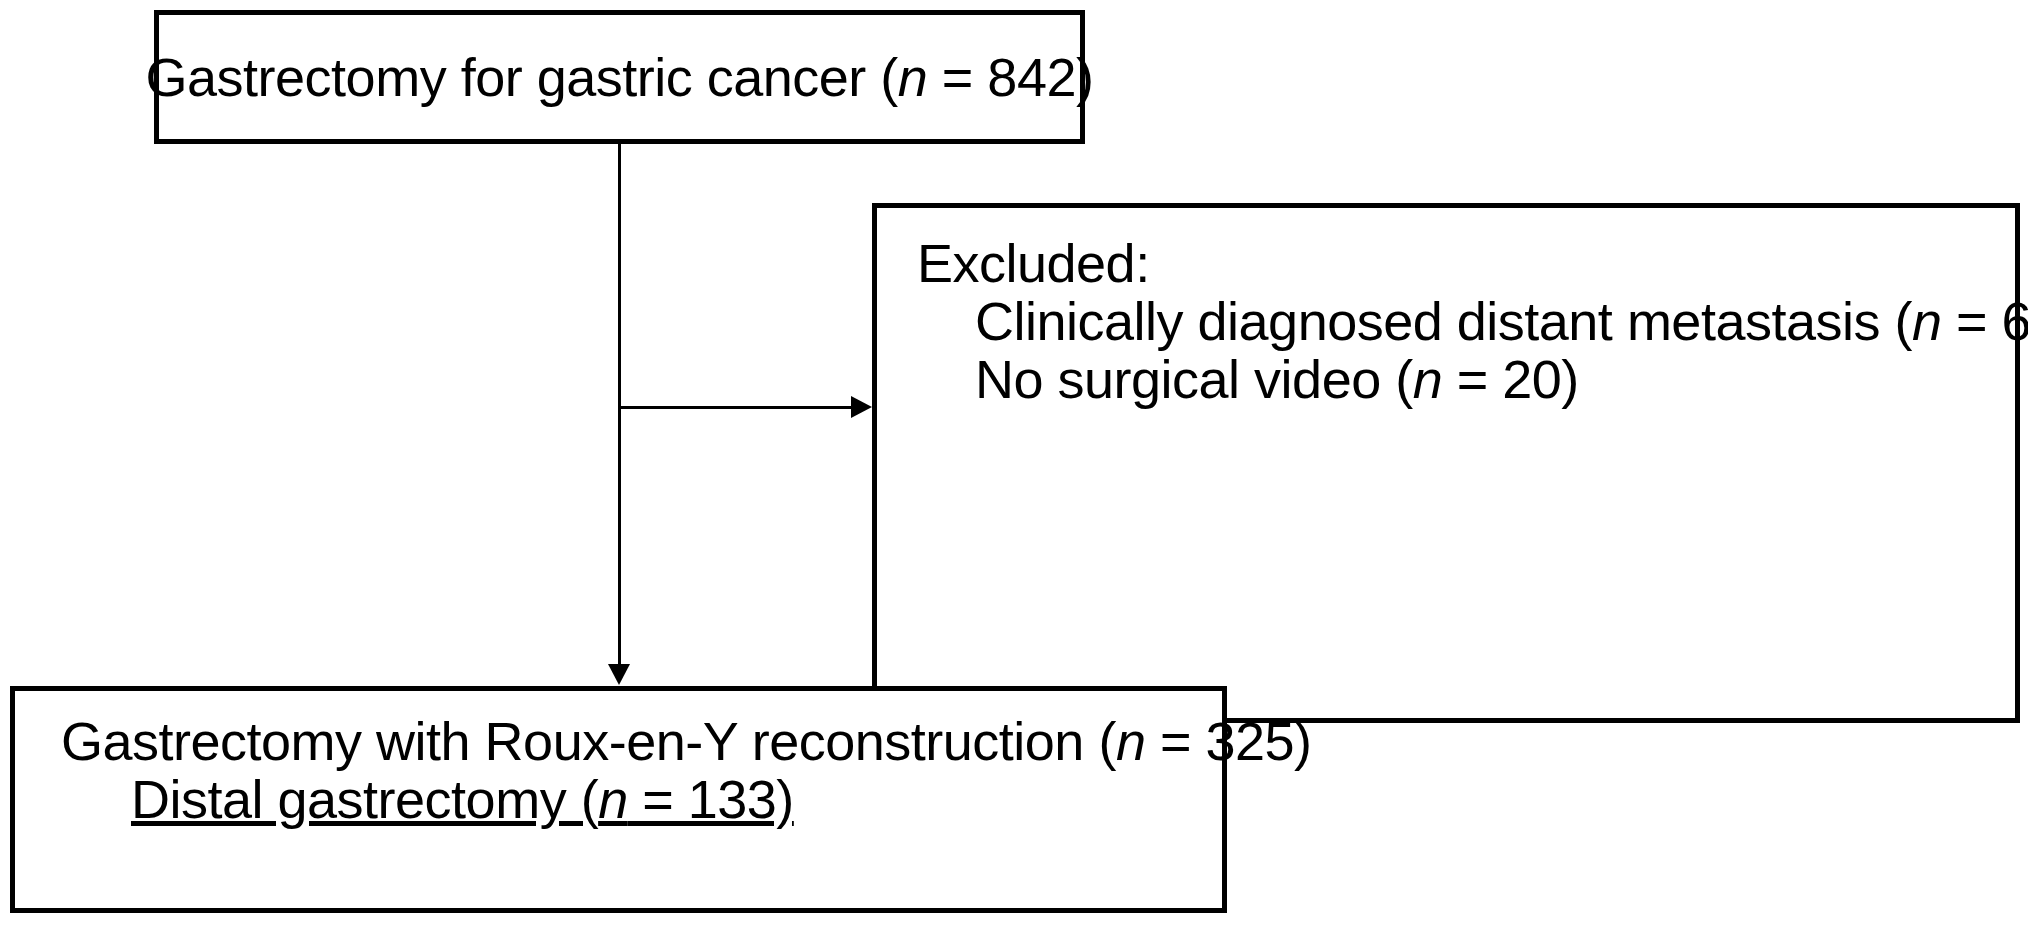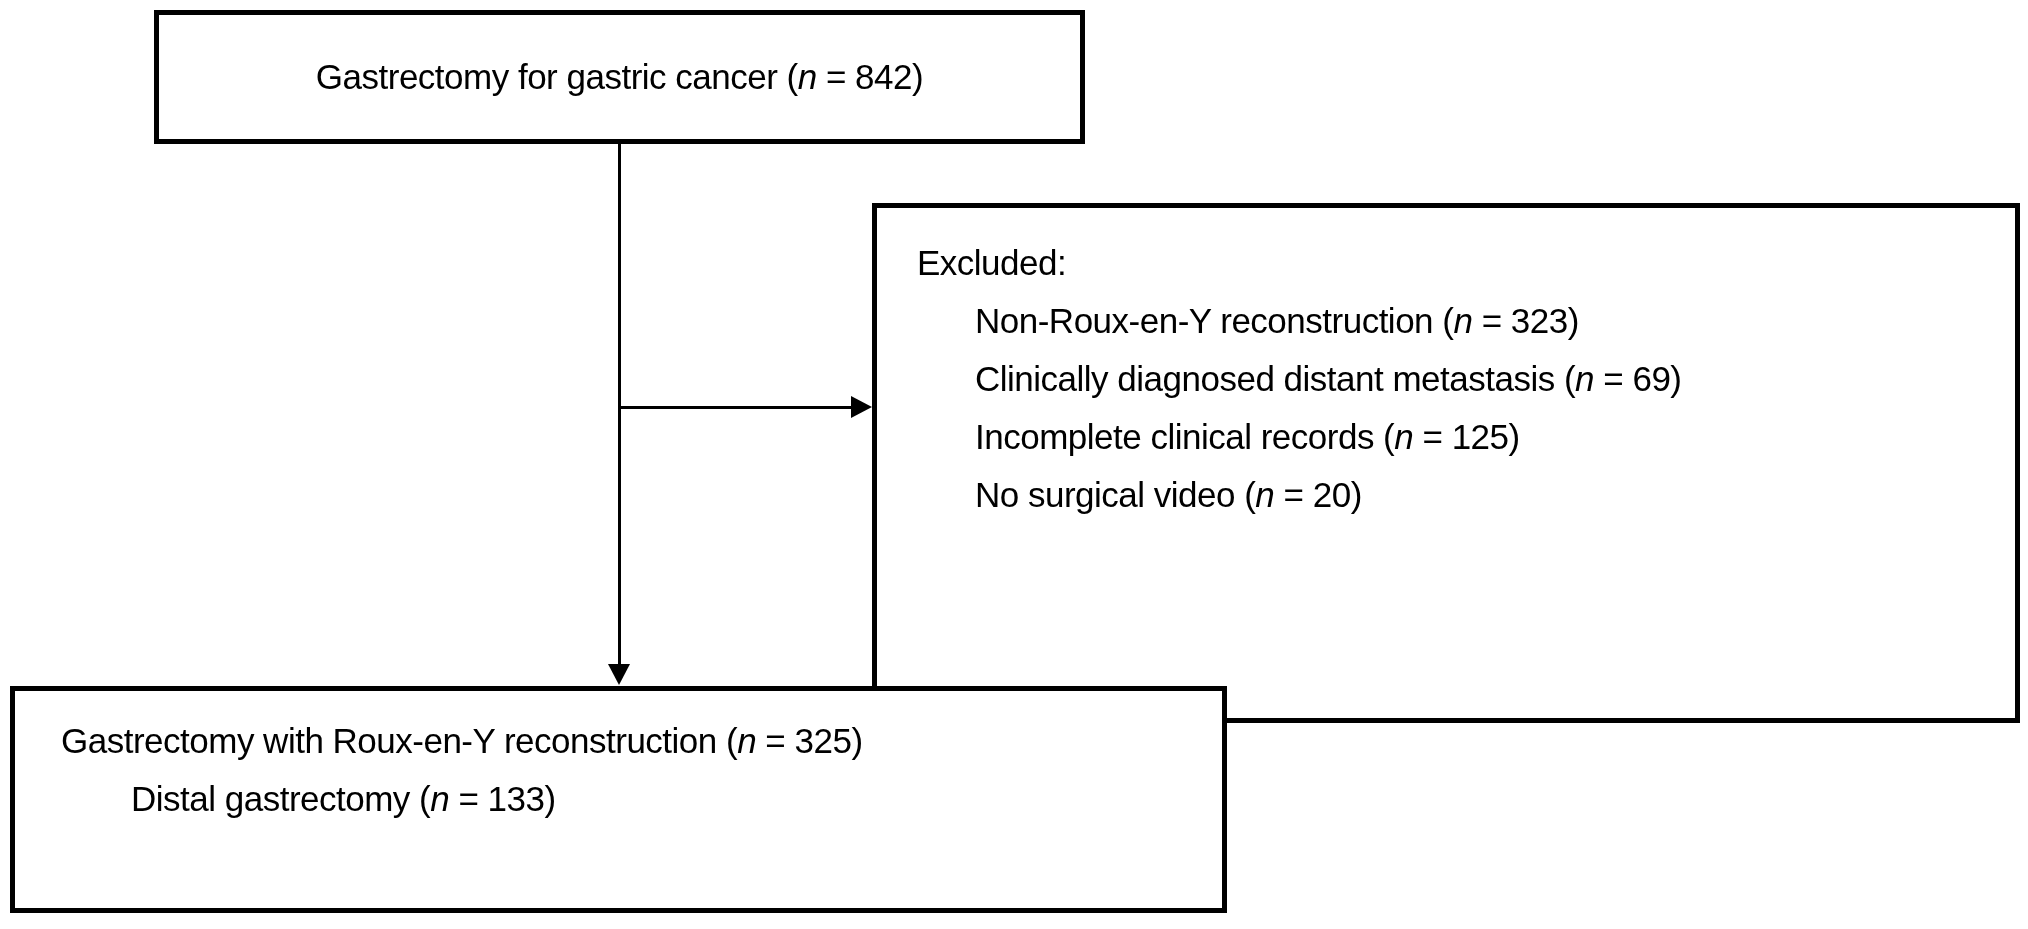--- a/index.html
+++ b/index.html
@@ -7,21 +7,21 @@
     padding: 0;
     background: #ffffff;
   }
   .canvas {
     position: relative;
     width: 2028px;
     height: 929px;
     background: #ffffff;
     font-family: "Liberation Sans", "DejaVu Sans", sans-serif;
     color: #000000;
-    font-size: 35px;
+    font-size: 54px;
     letter-spacing: -0.5px;
     line-height: 58px;
   }
   .box {
     position: absolute;
     border: 5px solid #000000;
     background: #ffffff;
     box-sizing: border-box;
   }
   .box-top {
@@ -45,21 +45,21 @@
     left: 10px;
     top: 686px;
     width: 1217px;
     height: 227px;
     padding: 21px 10px 0 46px;
   }
   .txt-line {
     white-space: nowrap;
   }
   .indent-58 { padding-left: 58px; }
-  .indent-70 { padding-left: 70px; }
+  .indent-70 { padding-left: 70px; text-decoration: underline; }
   i { font-style: italic; }
 
   
   .vline {
     position: absolute;
     left: 618px;
     top: 144px;
     width: 3px;
     height: 522px;
     background: #000000;
@@ -102,23 +102,21 @@
     <div class="txt-line"><span>Gastrectomy for gastric cancer (</span><i>n</i><span> = 842)</span></div>
   </div>
 
   <div class="vline"></div>
   <div class="hline"></div>
   <div class="arrowhead-down"></div>
   <div class="arrowhead-right"></div>
 
   <div class="box box-excluded">
     <div class="txt-line"><span>Excluded:</span></div>
-    <div class="txt-line indent-58"><span>Non-Roux-en-Y reconstruction (</span><i>n</i><span> = 323)</span></div>
     <div class="txt-line indent-58"><span>Clinically diagnosed distant metastasis (</span><i>n</i><span> = 69)</span></div>
-    <div class="txt-line indent-58"><span>Incomplete clinical records (</span><i>n</i><span> = 125)</span></div>
     <div class="txt-line indent-58"><span>No surgical video (</span><i>n</i><span> = 20)</span></div>
   </div>
 
   <div class="box box-roux">
     <div class="txt-line"><span>Gastrectomy with Roux-en-Y reconstruction (</span><i>n</i><span> = 325)</span></div>
     <div class="txt-line indent-70"><span>Distal gastrectomy (</span><i>n</i><span> = 133)</span></div>
   </div>
 
 </div>
 

